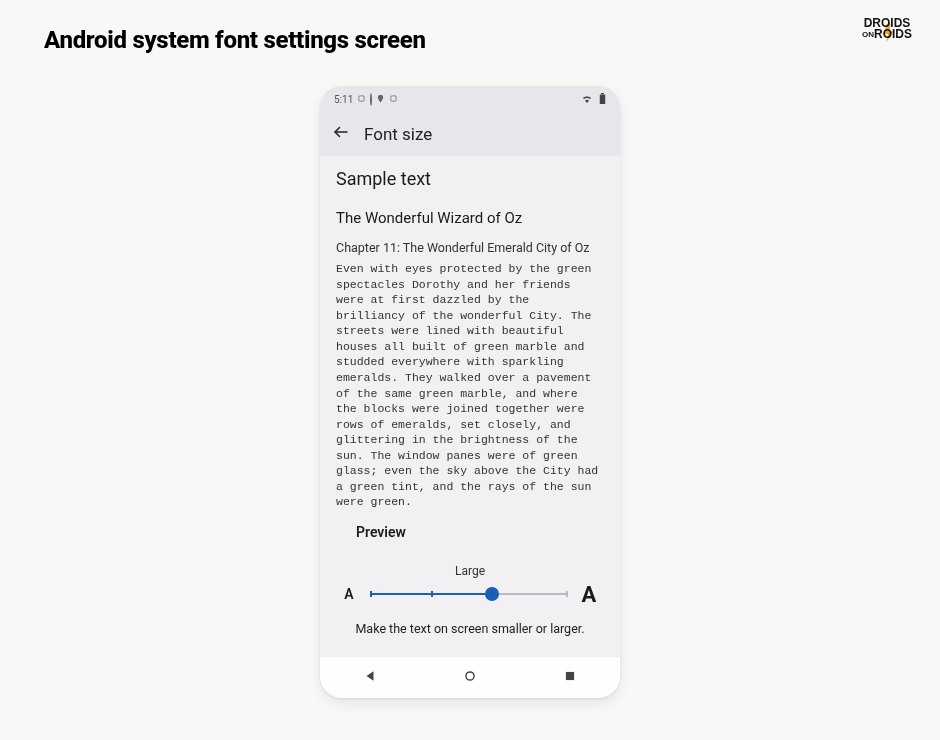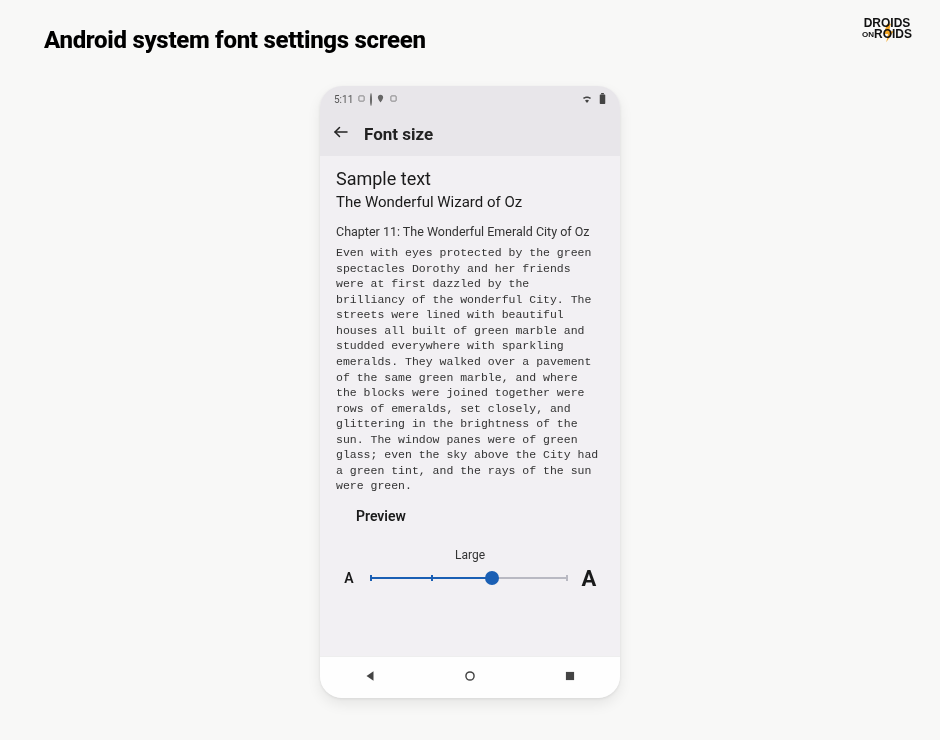--- a/index.html
+++ b/index.html
@@ -75,30 +75,30 @@
   .status-dot { width: 5px; height: 5px; border-radius: 50%; border: 1px solid #666; }
   .appbar {
     height: 44px;
     background: #e8e6ea;
     display: flex;
     align-items: center;
     padding: 0 12px;
     gap: 14px;
   }
   .back-arrow { width: 18px; height: 18px; }
-  .appbar-title { font-size: 17px; color: #222; font-weight: 700; }
+  .appbar-title { font-size: 17px; color: #222; font-weight: 400; }
 
   .content {
     flex: 1;
     padding: 12px 16px 6px 16px;
     overflow: hidden;
     background: #f2f0f3;
     color: #1a1a1a;
   }
-  .sample-heading { font-size: 18px; font-weight: 400; margin-bottom: 4px; }
+  .sample-heading { font-size: 18px; font-weight: 400; margin-bottom: 20px; }
   .book-title { font-size: 15px; font-weight: 400; margin-bottom: 12px; line-height: 1.25; }
   .chapter { font-size: 12.5px; color: #333; margin-bottom: 6px; line-height: 1.25; }
   .body-text { font-size: 11.5px; color: #333; line-height: 1.35; font-family: Liberation Mono, monospace; }
 
   .preview-label { font-size: 14px; font-weight: 600; margin-top: 14px; margin-left: 20px; }
 
   .slider-area { margin-top: 24px; text-align: center; }
   .size-label { font-size: 12px; color: #333; margin-bottom: 4px; }
   .slider-row {
     display: flex;
@@ -234,20 +234,21 @@
           <div class="track"></div>
           <div class="track-fill"></div>
           <div class="tick" style="left:0%"></div>
           <div class="tick" style="left:31%"></div>
           <div class="tick" style="left:62%"></div>
           <div class="tick grey" style="left:100%"></div>
           <div class="thumb" style="left:62%"></div>
         </div>
         <div class="letter-large">A</div>
       </div>
+      <div class="description">Make the text on screen smaller or larger.</div>
     </div>
   </div>
 
   <div class="navbar">
     <span>
       <svg class="nav-icon" viewBox="0 0 24 24" fill="#444">
           <polygon points="18,4 6,12 18,20"></polygon>
         </svg>
     </span>
     <span>

